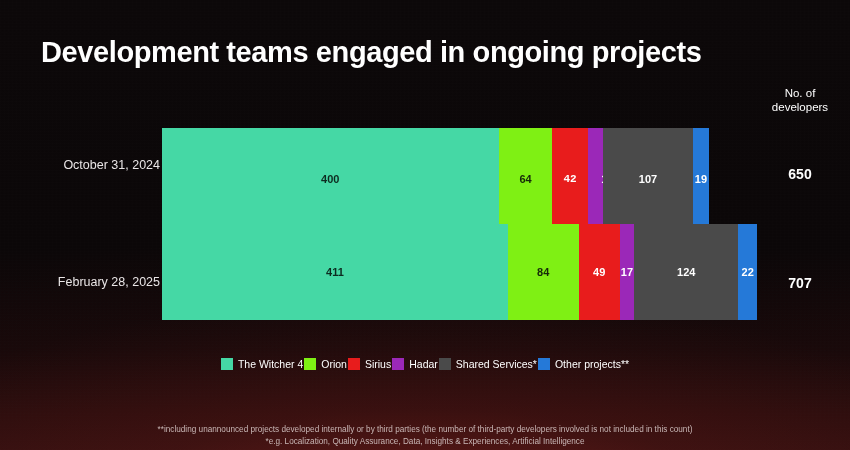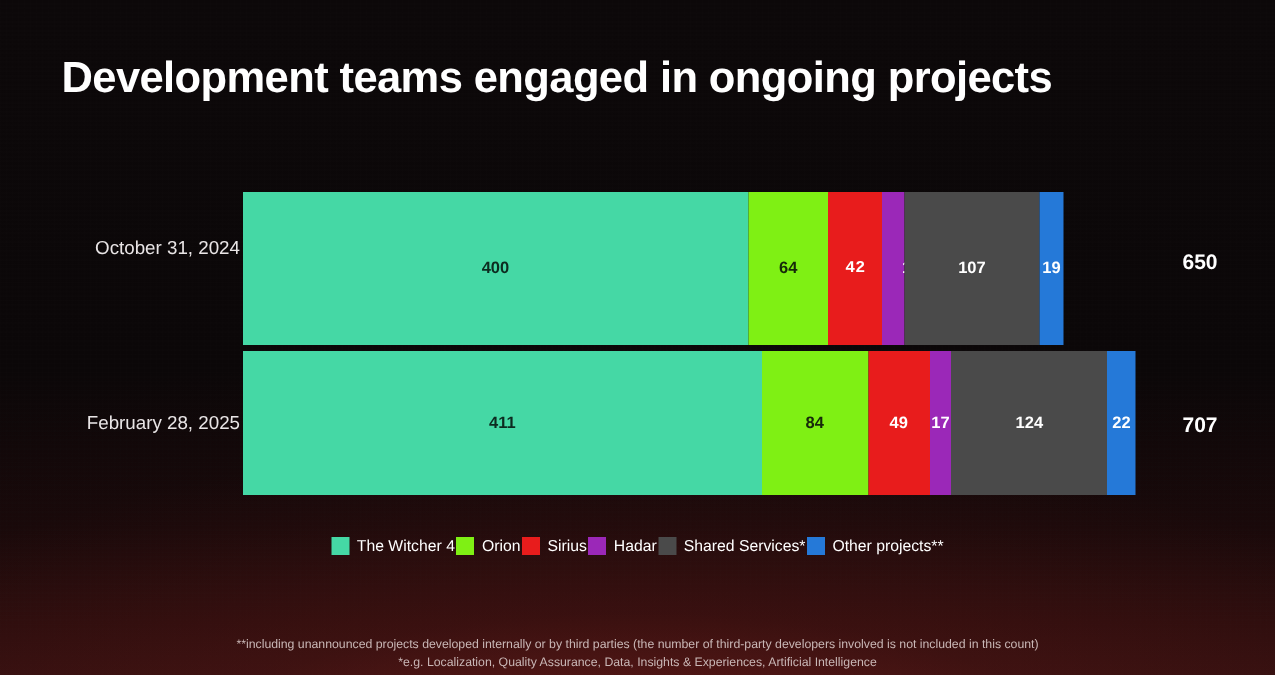--- a/index.html
+++ b/index.html
@@ -86,21 +86,21 @@
 
   .bar {
     position: absolute;
     left: 162px;
     top: 8px;
     height: 102px;
     display: flex;
     align-items: stretch;
   }
 
-  .row.r2 .bar { top: 10px; height: 96px; justify-content: center; }
+  .row.r2 .bar { top: 0; height: 96px; justify-content: center; }
   .row.r2 .row-label { height: 96px; top: 10px; }
 
   .seg {
     position: relative;
     display: flex;
     align-items: center;
     justify-content: center;
     overflow: hidden;
   }
 
@@ -171,20 +171,24 @@
   }
 </style>
 </head>
 <body>
 
 <div class="slide">
   <div class="noise"></div>
 
   <div class="title">Development teams engaged in ongoing projects</div>
 
+  <div class="col-header">
+    <div>No. of</div>
+    <div>developers</div>
+  </div>
 
   <div class="rows" id="rows">
       <div class="row">
         <div class="row-label">October 31, 2024</div>
         <div class="bar" style="width: 546.975px;">
           <div class="seg" style="background: rgb(69, 216, 165); flex: 400 0 0px;">
             <span class="seg-val" style="color: rgb(13, 43, 32);">400</span>
           </div>
           <div class="seg" style="background: rgb(127, 240, 20); flex: 64 0 0px;">
             <span class="seg-val" style="color: rgb(22, 41, 10);">64</span>

